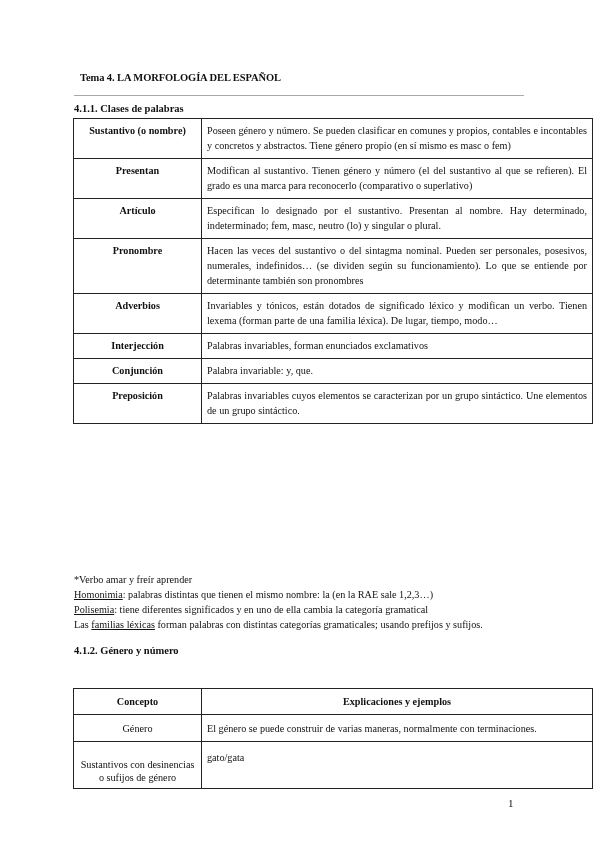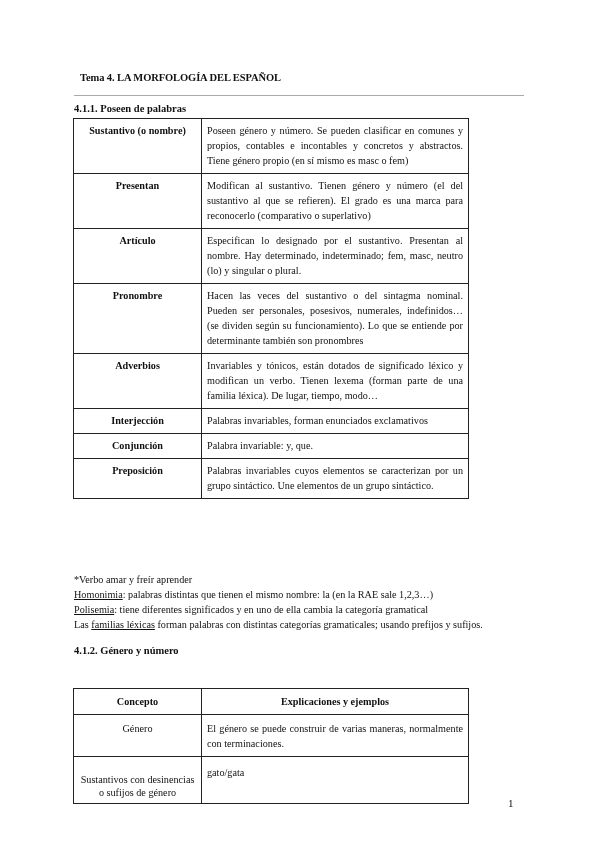--- a/index.html
+++ b/index.html
@@ -1,38 +1,38 @@
 <!DOCTYPE html>
 <html><head>
 <meta charset="utf-8">
 <style>
   html, body { margin: 0; padding: 0; background: #ffffff; }
   body { width: 600px; height: 848px; position: relative; overflow: hidden;
          font-family: "Liberation Serif", "DejaVu Serif", serif; color: #111; font-size: 10.2px; }
   .page-title { position: absolute; left: 80px; top: 72px; font-weight: bold; font-size: 10.5px; letter-spacing: -0.1px; }
   .title-rule { position: absolute; left: 74px; top: 95px; width: 450px; height: 0; border-top: 1.5px solid #aaa; }
   .section-heading { position: absolute; left: 74px; font-weight: bold; font-size: 10.5px; }
-  table.grid { position: absolute; left: 73px; border-collapse: collapse; width: 396px; table-layout: fixed; }
+  table.grid { position: absolute; left: 73px; border-collapse: collapse; width: 520px; table-layout: fixed; }
   table.grid td { border: 1px solid #222; vertical-align: top; padding: 4px 5px 5px 5px; line-height: 15px; }
   table.grid td.term { width: 117px; text-align: center; font-weight: bold; }
   table.grid td.desc { text-align: justify; }
   table.grid tr.thick td { border-bottom: 2.5px solid #111; }
   table.grid2 td.term { font-weight: normal; }
   table.grid2 th { border: 1px solid #222; font-weight: bold; padding: 5px; line-height: 15px; }
   .notes { position: absolute; left: 74px; top: 572px; line-height: 15px; font-size: 10.2px; }
   .notes u { text-decoration: underline; }
   .page-number { position: absolute; left: 508px; top: 797px; font-size: 11px; }
 </style>
 </head>
 <body>
 
 <div class="page-title">Tema 4. LA MORFOLOGÍA DEL ESPAÑOL</div>
 <div class="title-rule"></div>
 
-<div class="section-heading" style="top:103px;">4.1.1. Poseen de palabras</div>
+<div class="section-heading" style="top:103px;">4.1.1. Clases de palabras</div>
 
 <table class="grid" style="top:118px;">
   <tbody>
       <tr>
     <td class="term">Sustantivo (o nombre)</td>
     <td class="desc">Poseen género y número. Se pueden clasificar en comunes y propios, contables e incontables y concretos y abstractos. Tiene género propio (en sí mismo es masc o fem)</td>
   </tr>
   <tr>
     <td class="term">Presentan</td>
     <td class="desc">Modifican al sustantivo. Tienen género y número (el del sustantivo al que se refieren). El grado es una marca para reconocerlo (comparativo o superlativo)</td>

